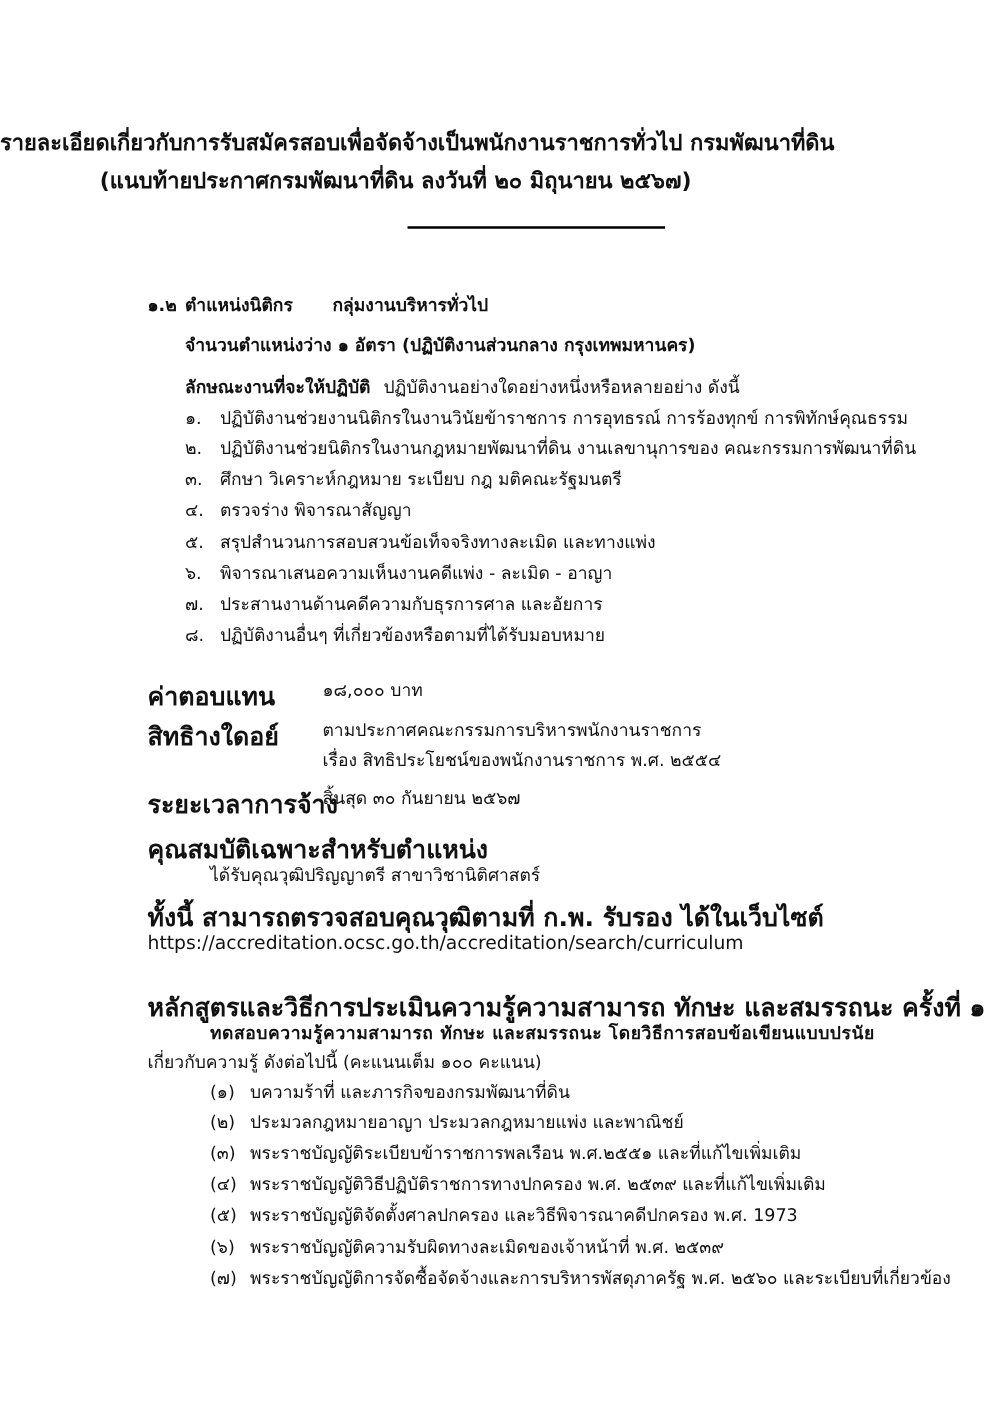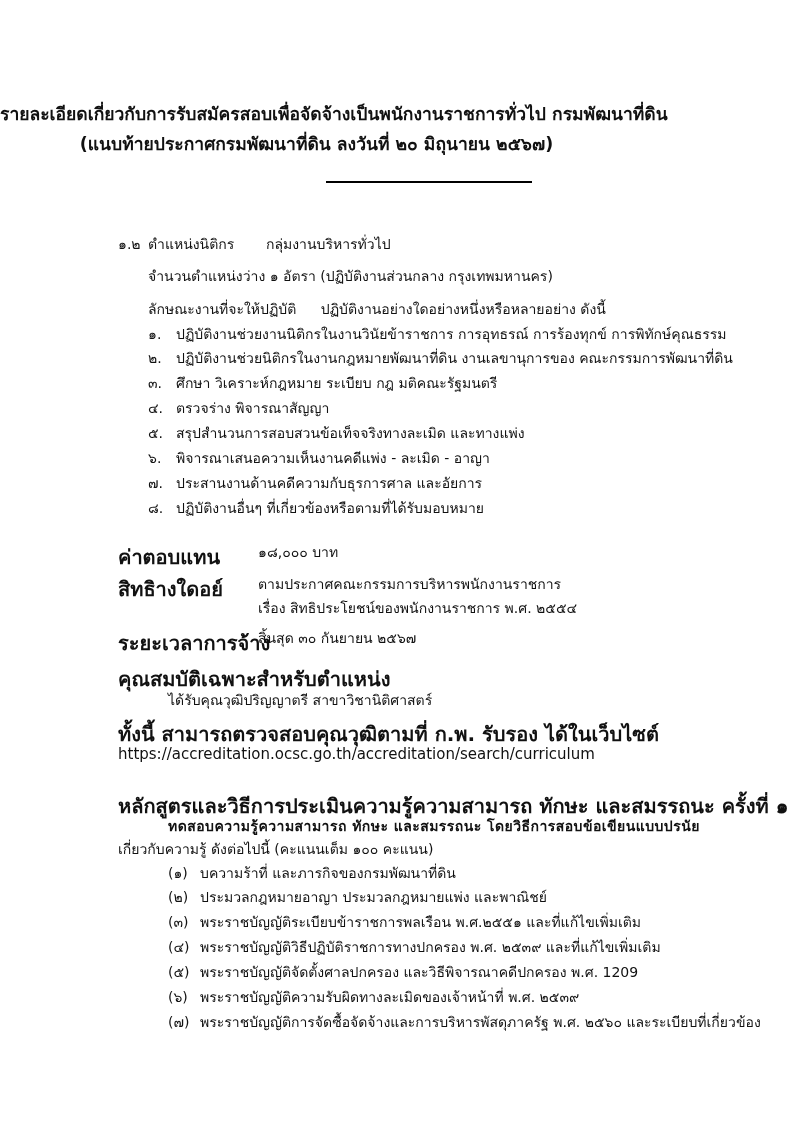--- a/index.html
+++ b/index.html
@@ -22,41 +22,41 @@
     left: 0; width: 633px;
     text-align: center;
   }
   .rule {
     position: absolute;
     left: 326px; top: 181px;
     width: 206px; height: 2px;
     background: #000;
   }
   .t { font-size: 14px; }
-  .b { font-weight: normal; }
+  .b { font-weight: bold; }
   .bold-label { font-weight: bold; font-size: 20px; }
   .lnk { font-size: 15px; color: #111; }
 </style>
 </head>
 <body>
 
 <div class="abs title" style="top:100px;">รายละเอียดเกี่ยวกับการรับสมัครสอบเพื่อจัดจ้างเป็นพนักงานราชการทั่วไป กรมพัฒนาที่ดิน</div>
 <div class="abs title" style="top:130px;">(แนบท้ายประกาศกรมพัฒนาที่ดิน  ลงวันที่ ๒๐  มิถุนายน  ๒๕๖๗)</div>
 <div class="rule"></div>
 
 <div>
   <span class="abs t b" style="left:118px; top:233px;">๑.๒</span>
   <span class="abs t b" style="left:148px; top:233px;">ตำแหน่งนิติกร</span>
   <span class="abs t b" style="left:266px; top:233px;">กลุ่มงานบริหารทั่วไป</span>
 
   <div class="abs t b" style="left:148px; top:265px;">จำนวนตำแหน่งว่าง  ๑  อัตรา  (ปฏิบัติงานส่วนกลาง กรุงเทพมหานคร)</div>
 
   <div class="abs t" style="left:148px; top:298px;">
     <span class="b">ลักษณะงานที่จะให้ปฏิบัติ</span>
-    <span style="margin-left:20px;">ปฏิบัติงานอย่างใดอย่างหนึ่งหรือหลายอย่าง ดังนี้</span>
+    <span style="margin-left:6px;">ปฏิบัติงานอย่างใดอย่างหนึ่งหรือหลายอย่าง ดังนี้</span>
   </div>
 
   <div>
     <div class="abs t" style="left:148px; top:323px;"><span>๑.</span><span style="position:absolute; left:28px;">ปฏิบัติงานช่วยงานนิติกรในงานวินัยข้าราชการ การอุทธรณ์ การร้องทุกข์ การพิทักษ์คุณธรรม</span></div>
     <div class="abs t" style="left:148px; top:347px;"><span>๒.</span><span style="position:absolute; left:28px;">ปฏิบัติงานช่วยนิติกรในงานกฎหมายพัฒนาที่ดิน งานเลขานุการของ คณะกรรมการพัฒนาที่ดิน</span></div>
     <div class="abs t" style="left:148px; top:372px;"><span>๓.</span><span style="position:absolute; left:28px;">ศึกษา วิเคราะห์กฎหมาย ระเบียบ กฎ มติคณะรัฐมนตรี</span></div>
     <div class="abs t" style="left:148px; top:397px;"><span>๔.</span><span style="position:absolute; left:28px;">ตรวจร่าง พิจารณาสัญญา</span></div>
     <div class="abs t" style="left:148px; top:422px;"><span>๕.</span><span style="position:absolute; left:28px;">สรุปสำนวนการสอบสวนข้อเท็จจริงทางละเมิด และทางแพ่ง</span></div>
     <div class="abs t" style="left:148px; top:447px;"><span>๖.</span><span style="position:absolute; left:28px;">พิจารณาเสนอความเห็นงานคดีแพ่ง - ละเมิด - อาญา</span></div>
     <div class="abs t" style="left:148px; top:472px;"><span>๗.</span><span style="position:absolute; left:28px;">ประสานงานด้านคดีความกับธุรการศาล และอัยการ</span></div>
@@ -82,16 +82,16 @@
 
 <div class="abs bold-label" style="left:118px; top:790px;">หลักสูตรและวิธีการประเมินความรู้ความสามารถ ทักษะ และสมรรถนะ ครั้งที่ ๑</div>
 <div class="abs t" style="left:168px; top:815px; letter-spacing:0.45px;font-weight:bold;">ทดสอบความรู้ความสามารถ ทักษะ และสมรรถนะ โดยวิธีการสอบข้อเขียนแบบปรนัย</div>
 <div class="abs t" style="left:118px; top:838px;">เกี่ยวกับความรู้ ดังต่อไปนี้ (คะแนนเต็ม ๑๐๐ คะแนน)</div>
 
 <div>
   <div class="abs t" style="left:168px; top:862px;"><span>(๑)</span><span style="position:absolute; left:32px;">บความร้าที่ และภารกิจของกรมพัฒนาที่ดิน</span></div>
   <div class="abs t" style="left:168px; top:886px;"><span>(๒)</span><span style="position:absolute; left:32px;">ประมวลกฎหมายอาญา ประมวลกฎหมายแพ่ง และพาณิชย์</span></div>
   <div class="abs t" style="left:168px; top:911px;"><span>(๓)</span><span style="position:absolute; left:32px;text-align:right;">พระราชบัญญัติระเบียบข้าราชการพลเรือน พ.ศ.๒๕๕๑ และที่แก้ไขเพิ่มเติม</span></div>
   <div class="abs t" style="left:168px; top:936px;"><span>(๔)</span><span style="position:absolute; left:32px;">พระราชบัญญัติวิธีปฏิบัติราชการทางปกครอง พ.ศ. ๒๕๓๙ และที่แก้ไขเพิ่มเติม</span></div>
-  <div class="abs t" style="left:168px; top:961px;"><span>(๕)</span><span style="position:absolute; left:32px;">พระราชบัญญัติจัดตั้งศาลปกครอง และวิธีพิจารณาคดีปกครอง พ.ศ. 1209</span></div>
+  <div class="abs t" style="left:168px; top:961px;"><span>(๕)</span><span style="position:absolute; left:32px;">พระราชบัญญัติจัดตั้งศาลปกครอง และวิธีพิจารณาคดีปกครอง พ.ศ. 1973</span></div>
   <div class="abs t" style="left:168px; top:986px;"><span>(๖)</span><span style="position:absolute; left:32px;">พระราชบัญญัติความรับผิดทางละเมิดของเจ้าหน้าที่ พ.ศ. ๒๕๓๙</span></div>
   <div class="abs t" style="left:168px; top:1011px;"><span>(๗)</span><span style="position:absolute; left:32px;">พระราชบัญญัติการจัดซื้อจัดจ้างและการบริหารพัสดุภาครัฐ พ.ศ. ๒๕๖๐ และระเบียบที่เกี่ยวข้อง</span></div>
 </div>
 
 </body></html>

